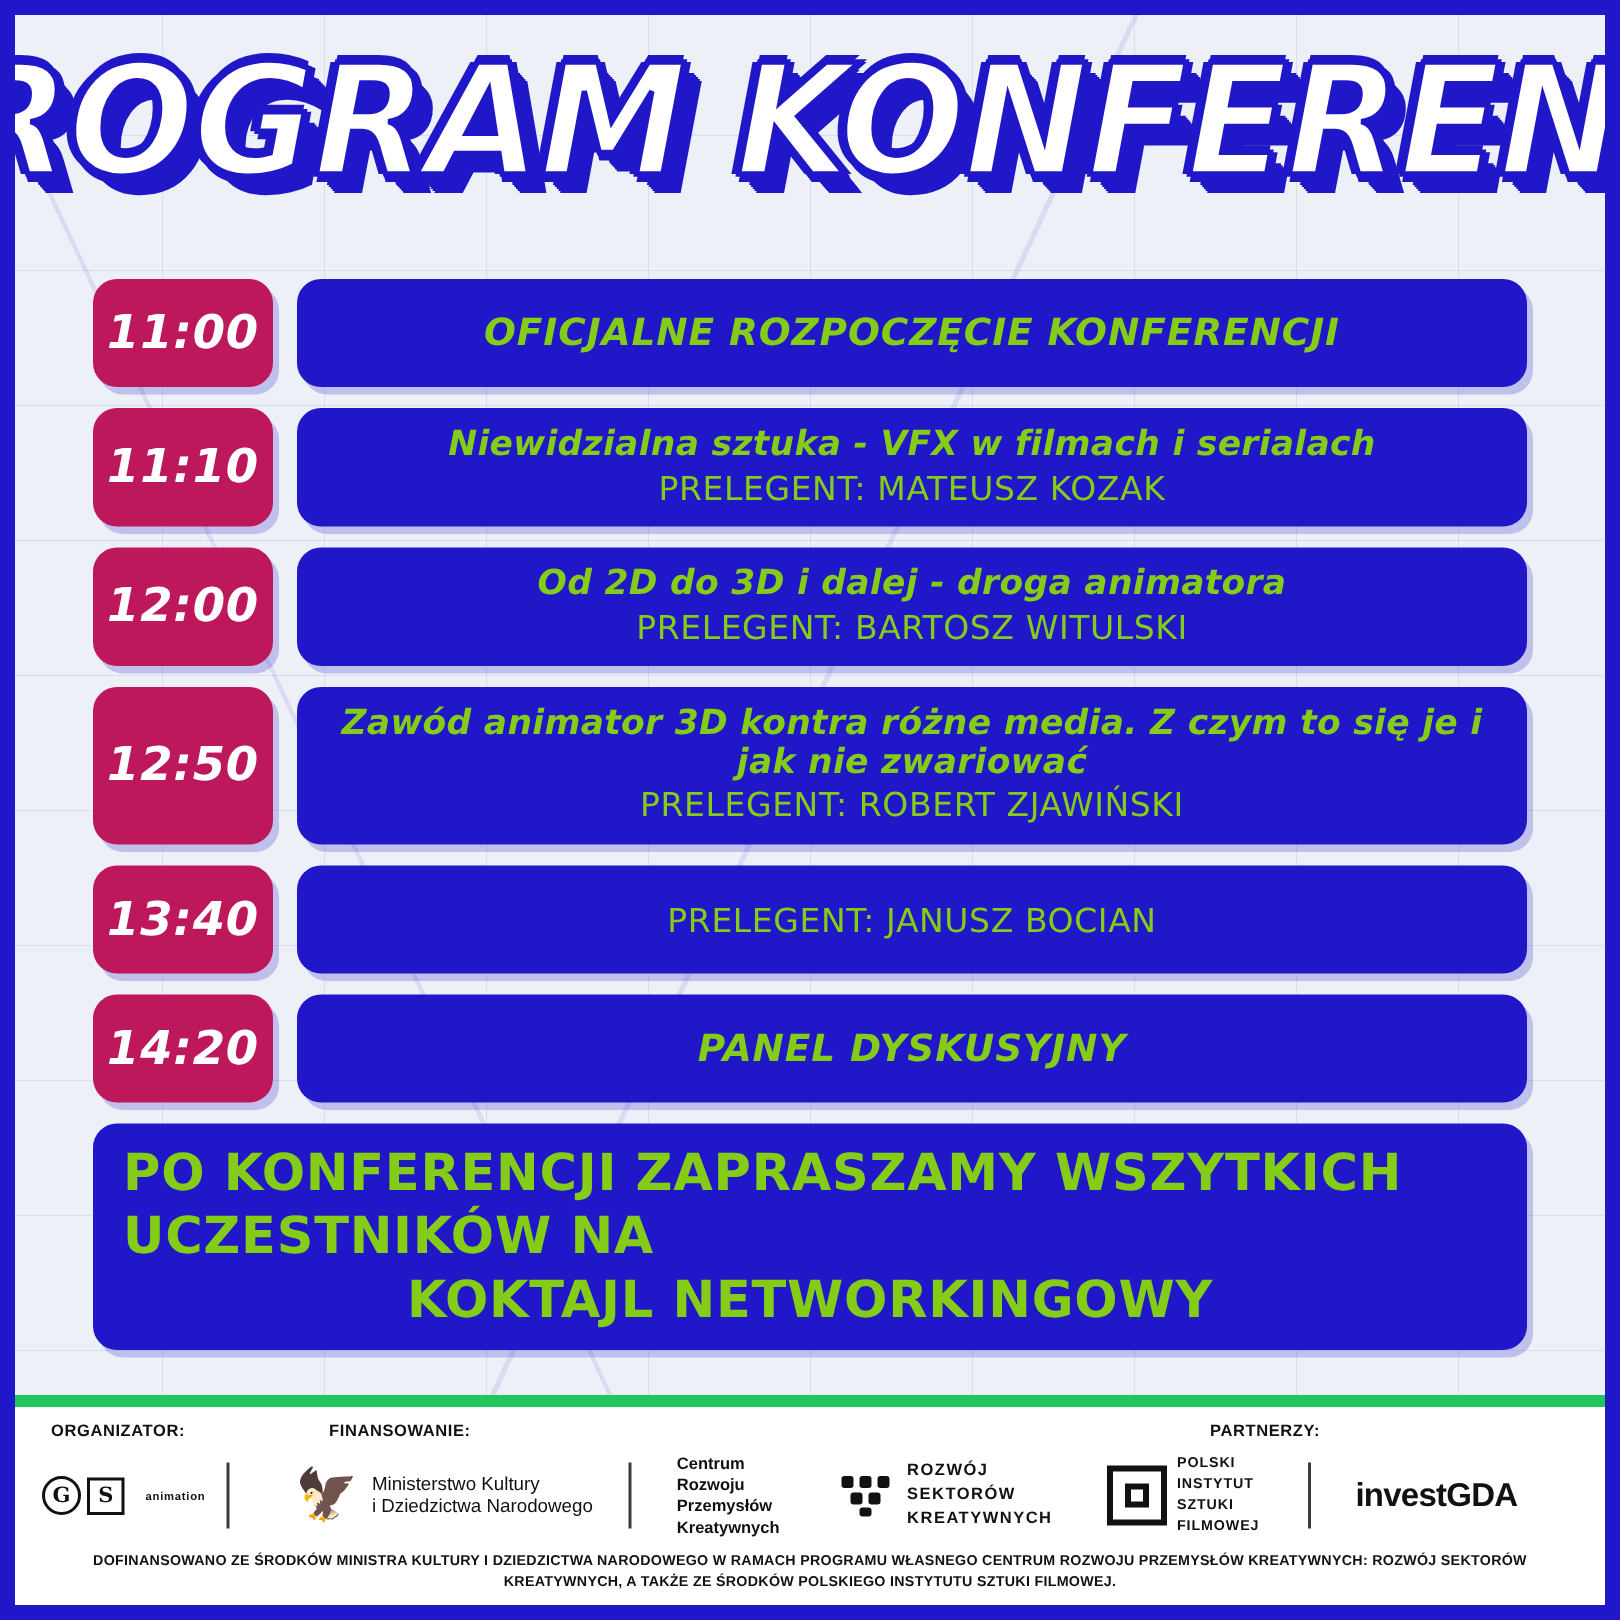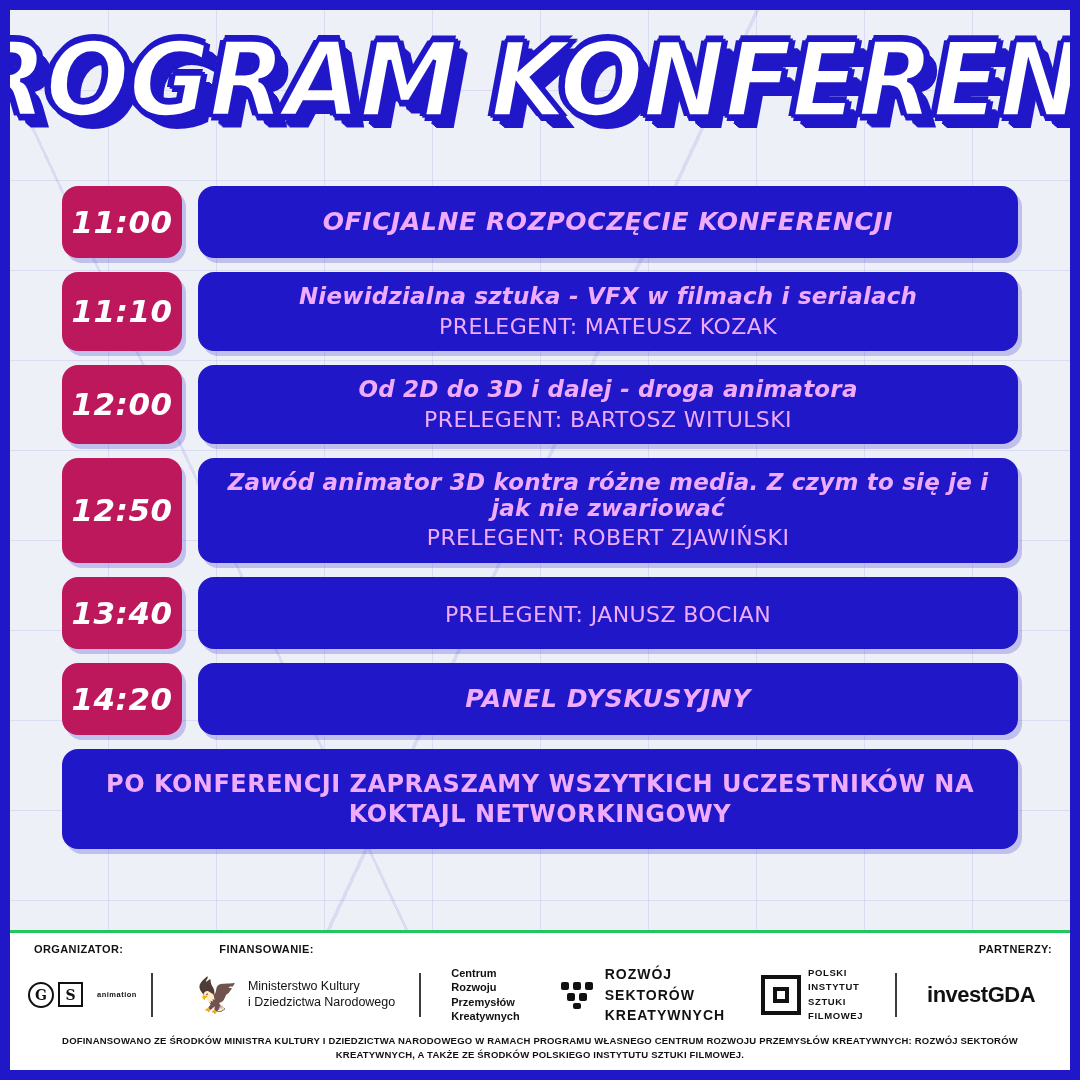--- a/index.html
+++ b/index.html
@@ -95,21 +95,21 @@
     font-style: italic;
     font-size: 31px;
     letter-spacing: 0.5px;
     flex: 0 0 auto;
     box-shadow: 4px 5px 0 rgba(32,24,200,0.22);
   }
   .event {
     flex: 1 1 auto;
     background: #2018c8;
     border-radius: 16px;
-    color: #f0abfc;
+    color: #84cc16;
     display: flex;
     flex-direction: column;
     align-items: center;
     justify-content: center;
     text-align: center;
     padding: 12px 20px;
     min-height: 72px;
     box-shadow: 4px 5px 0 rgba(32,24,200,0.22);
   }
   .event.single { }
@@ -133,50 +133,50 @@
     margin-top: 4px;
     letter-spacing: 0.4px;
   }
   .row.full .event {
     width: 100%;
     min-height: 100px;
   }
   .full-title {
     font-family: "DejaVu Sans", sans-serif;
     font-weight: 700;
-    font-size: 24px;
+    font-size: 34px;
     line-height: 1.25;
     letter-spacing: 0.5px;
-    text-align: right;
+    text-align: left;
   }
 
   
   #footer {
     position: absolute;
     left: 10px; right: 10px; bottom: 10px;
     height: 140px;
     background: #ffffff;
-    border-top: 3px solid #22c55e;
+    border-top: 8px solid #22c55e;
     z-index: 6;
     padding: 10px 18px 6px 18px;
     display: flex;
     flex-direction: column;
     justify-content: space-between;
   }
   .footer-labels {
     display: flex;
     align-items: center;
     font-size: 11px;
     font-weight: 700;
     color: #111111;
     letter-spacing: 0.4px;
   }
   .lbl-organizator { margin-left: 6px; }
   .lbl-finansowanie { margin-left: 96px; }
-  .lbl-partnerzy { margin-left: auto; }
+  .lbl-partnerzy { margin-left: auto; margin-right: 172px; }
 
   .footer-logos {
     display: flex;
     align-items: center;
     gap: 14px;
     height: 62px;
   }
   .logo-box {
     display: flex;
     align-items: center;
@@ -205,21 +205,21 @@
     font-size: 34px; color: #111; line-height: 1;
   }
   .min-text { font-size: 12.5px; line-height: 1.25; font-weight: 500; }
 
   .crpk-text { font-size: 11px; line-height: 1.3; font-weight: 700; }
 
   .rsk-mark {
     width: 40px; height: 34px;
     display:flex; align-items:center; justify-content:center;
   }
-  .rsk-text { font-size: 14px; font-weight: 700; line-height: 1.45; letter-spacing: 1px; }
+  .rsk-text { font-size: 11px; font-weight: 700; line-height: 1.45; letter-spacing: 1px; }
 
   .pisf-mark { width: 40px; height: 40px; border: 4px solid #111; display:flex; align-items:center; justify-content:center; }
   .pisf-inner { width: 16px; height: 16px; border: 4px solid #111; }
   .pisf-text { font-size: 9.5px; font-weight: 700; line-height: 1.5; letter-spacing: .6px; }
 
   .invest-text { font-size: 22px; font-weight: 700; letter-spacing: -0.5px; display:flex; align-items:center; }
 
   .spa-mark { font-size: 9px; line-height: 1.2; font-weight: 700; letter-spacing: 2px; text-align:center; }
   .spa-text { font-size: 6.5px; font-weight: 700; line-height: 1.7; letter-spacing: 1.2px; }
 

